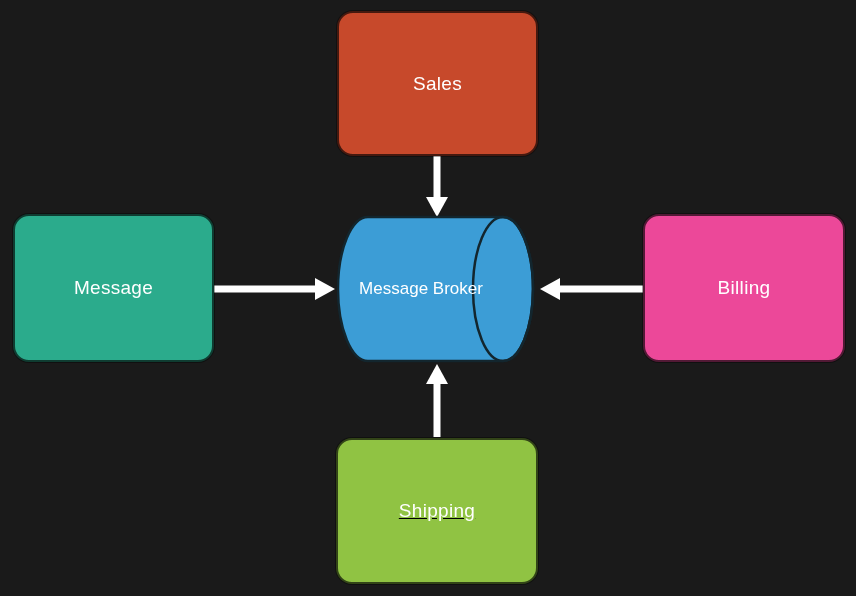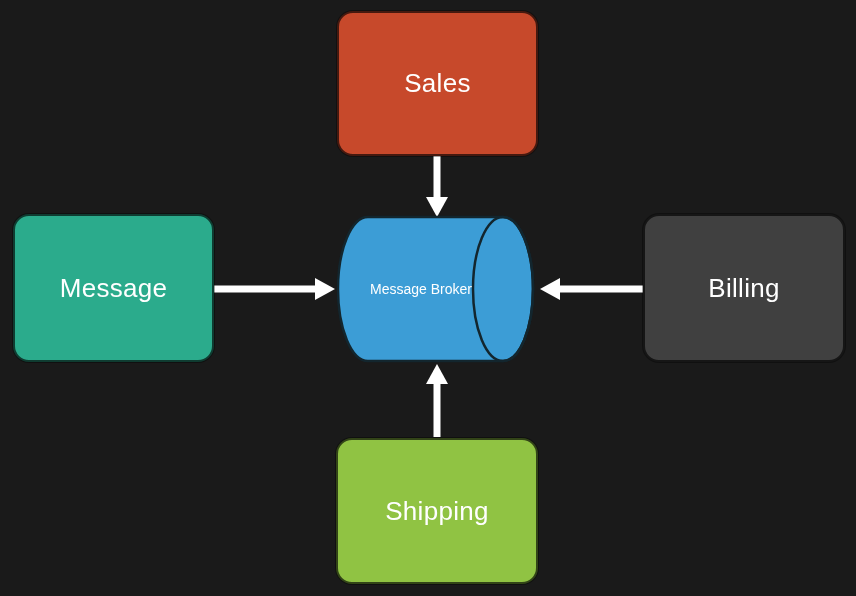--- a/index.html
+++ b/index.html
@@ -20,40 +20,40 @@
   .node.box {
     position: absolute;
     box-sizing: border-box;
     border-radius: 16px;
     border: 2px solid rgba(0,0,0,0.65);
     display: flex; align-items: center; justify-content: center;
     box-shadow: 0 0 0 1px rgba(0,0,0,0.35);
   }
   .node-label {
     color: #ffffff;
-    font-size: 26px;
+    font-size: 19px;
     letter-spacing: 0.3px;
   }
   .node-sales    { left: 337px; top: 11px;  width: 201px; height: 145px; }
   .node-client   { left: 13px;  top: 214px; width: 201px; height: 148px; }
   .node-billing  { left: 643px; top: 214px; width: 202px; height: 148px; }
-  .node-shipping { left: 336px; top: 438px; width: 202px; height: 146px; }
+  .node-shipping { left: 336px; top: 438px; width: 202px; height: 146px; text-decoration: underline; }
 
   .node-broker {
     position: absolute;
     left: 337px; top: 214px; width: 198px; height: 150px;
   }
   .node-broker svg { position: absolute; left: 0; top: 0; }
   .broker-label {
     position: absolute; left: 0; top: 0;
     width: 168px; height: 100%;
     display: flex; align-items: center; justify-content: center;
     text-align: center;
     color: #ffffff;
-    font-size: 14px;
+    font-size: 17px;
     line-height: 1.3;
   }
 </style>
 </head>
 <body>
 
 <div class="canvas">
 
   <svg class="edges-layer" width="856" height="596" viewBox="0 0 856 596">
     <g>
@@ -75,21 +75,21 @@
   </svg>
 
   <div class="node box node-sales" style="background-color: rgb(199, 73, 43);">
     <span class="node-label">Sales</span>
   </div>
 
   <div class="node box node-client" style="background-color: rgb(43, 171, 140);">
     <span class="node-label">Message</span>
   </div>
 
-  <div class="node box node-billing" style="background-color: #404040;">
+  <div class="node box node-billing" style="background-color: #ec4899;">
     <span class="node-label">Billing</span>
   </div>
 
   <div class="node box node-shipping" style="background-color: rgb(144, 195, 67);">
     <span class="node-label">Shipping</span>
   </div>
 
   <div class="node-broker">
     <svg width="198" height="150" viewBox="0 0 198 150">
       <path d="M 31 3 L 166 3 A 30 72 0 0 1 166 147 L 31 147 A 30 72 0 0 1 31 3 Z" stroke-width="2.5" fill="#3c9dd6" stroke="#13262e"></path>

